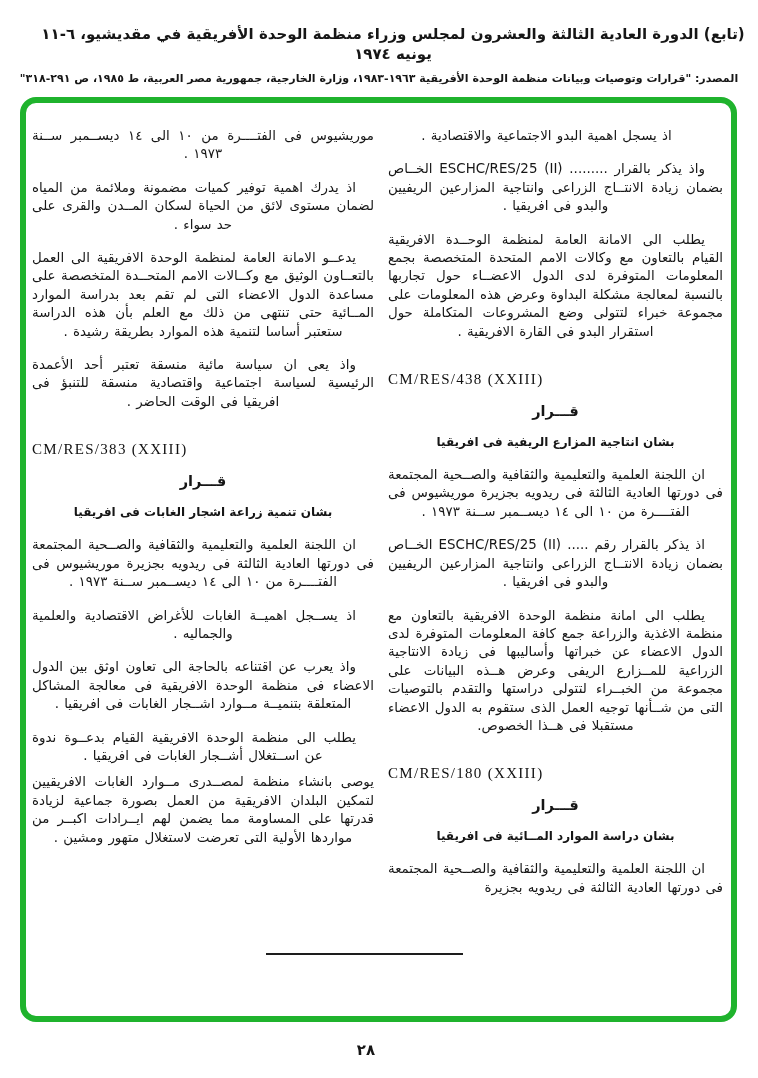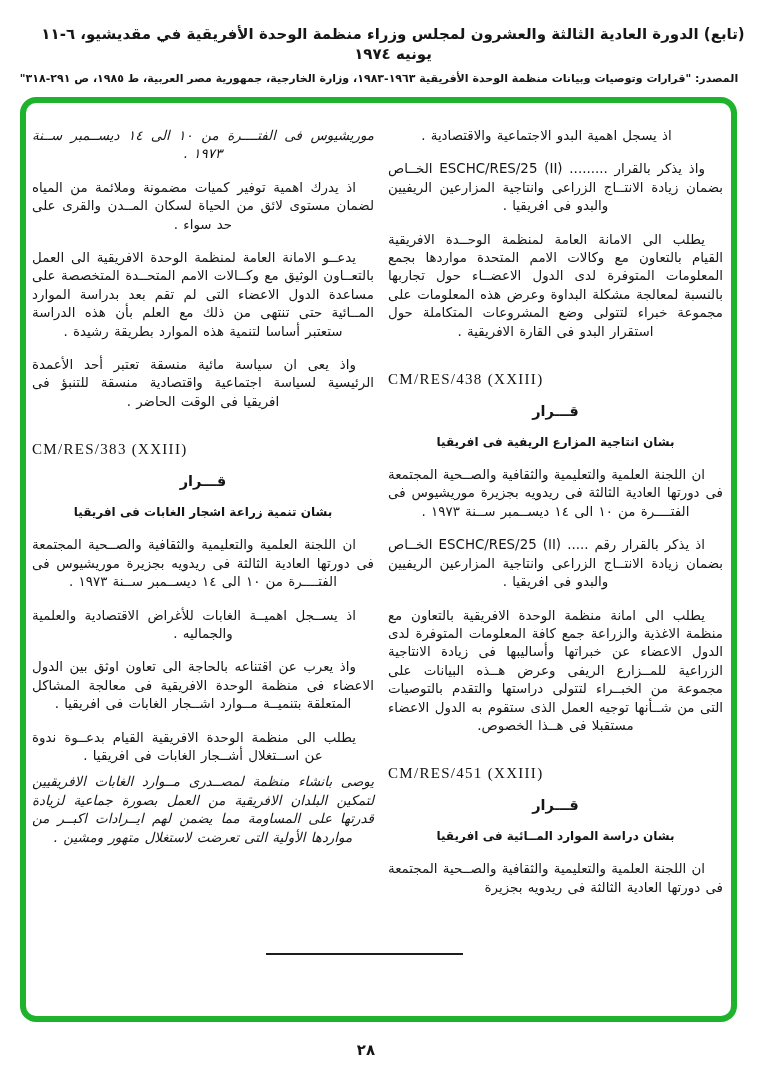--- a/index.html
+++ b/index.html
@@ -20,21 +20,21 @@
   .columns{display:flex;direction:rtl;gap:14px;align-items:flex-start;}
   .col{box-sizing:border-box;}
   .col-right{width:338px;}
   .col-left{width:345px;}
   
   .para{
     direction:rtl;font-size:13.4px;line-height:18.4px;
     text-align:justify;text-align-last:center;text-indent:18px;
     margin:0 0 15px 0;word-spacing:1px;
   }
-  .para.noindent{text-indent:0;font-style:italic;}
+  .para.noindent{text-indent:0;}
   .para.cont{text-align-last:right;}
   .para.tight{margin-top:-7px;}
   .res{
     direction:ltr;text-align:left;font-family:"Liberation Serif",serif;
     font-size:15px;letter-spacing:1.3px;margin:30px 0 15px 0;color:#101010;
   }
   .h-qarar{direction:rtl;text-align:center;font-weight:bold;font-size:14.5px;margin:0 0 16px 0;}
   .h-title{direction:rtl;text-align:center;font-weight:bold;font-size:12px;margin:0 0 17px 0;}
   
   .separator{position:absolute;top:953px;left:266px;width:197px;border-top:2px solid #1d1d1d;}
@@ -51,28 +51,28 @@
   <div class="doc-header">
     <div class="doc-title">(تابع) الدورة العادية الثالثة والعشرون لمجلس وزراء منظمة الوحدة الأفريقية في مقديشيو، ٦-١١ يونيه ١٩٧٤</div>
     <div class="doc-source">المصدر: "قرارات وتوصيات وبيانات منظمة الوحدة الأفريقية ١٩٦٣-١٩٨٣، وزارة الخارجية، جمهورية مصر العربية، ط ١٩٨٥، ص ٢٩١-٣١٨"</div>
   </div>
 
   <div class="green-box" style="border-color: rgb(31, 179, 45);">
     <div class="columns">
       <div class="col col-right">
           <p class="para">اذ يسجل اهمية البدو الاجتماعية والاقتصادية .</p>
           <p class="para">واذ يذكر بالقرار ......... <span dir="ltr">ESCHC/RES/25 (II)</span> الخــاص بضمان زيادة الانتــاج الزراعى وانتاجية المزارعين الريفيين والبدو فى افريقيا .</p>
-          <p class="para">يطلب الى الامانة العامة لمنظمة الوحــدة الافريقية القيام بالتعاون مع وكالات الامم المتحدة مواردها بجمع المعلومات المتوفرة لدى الدول الاعضــاء حول تجاربها بالنسبة لمعالجة مشكلة البداوة وعرض هذه المعلومات على مجموعة خبراء لتتولى وضع المشروعات المتكاملة حول استقرار البدو فى القارة الافريقية .</p>
+          <p class="para">يطلب الى الامانة العامة لمنظمة الوحــدة الافريقية القيام بالتعاون مع وكالات الامم المتحدة المتخصصة بجمع المعلومات المتوفرة لدى الدول الاعضــاء حول تجاربها بالنسبة لمعالجة مشكلة البداوة وعرض هذه المعلومات على مجموعة خبراء لتتولى وضع المشروعات المتكاملة حول استقرار البدو فى القارة الافريقية .</p>
           <div class="res">CM/RES/438 (XXIII)</div>
           <div class="h-qarar">قـــرار</div>
           <div class="h-title">بشان انتاجية المزارع الريفية فى افريقيا</div>
           <p class="para">ان اللجنة العلمية والتعليمية والثقافية والصــحية المجتمعة فى دورتها العادية الثالثة فى ريدويه بجزيرة موريشيوس فى الفتــــرة من ١٠ الى ١٤ ديســمبر ســنة ١٩٧٣ .</p>
           <p class="para">اذ يذكر بالقرار رقم ..... <span dir="ltr">ESCHC/RES/25 (II)</span> الخــاص بضمان زيادة الانتــاج الزراعى وانتاجية المزارعين الريفيين والبدو فى افريقيا .</p>
           <p class="para">يطلب الى امانة منظمة الوحدة الافريقية بالتعاون مع منظمة الاغذية والزراعة جمع كافة المعلومات المتوفرة لدى الدول الاعضاء عن خبراتها وأساليبها فى زيادة الانتاجية الزراعية للمــزارع الريفى وعرض هــذه البيانات على مجموعة من الخبــراء لتتولى دراستها والتقدم بالتوصيات التى من شــأنها توجيه العمل الذى ستقوم به الدول الاعضاء مستقبلا فى هــذا الخصوص.</p>
-          <div class="res">CM/RES/451 (XXIII)</div>
+          <div class="res">CM/RES/180 (XXIII)</div>
           <div class="h-qarar">قـــرار</div>
           <div class="h-title">بشان دراسة الموارد المــائية فى افريقيا</div>
           <p class="para cont">ان اللجنة العلمية والتعليمية والثقافية والصــحية المجتمعة فى دورتها العادية الثالثة فى ريدويه بجزيرة</p>
         </div>
       <div class="col col-left">
           <p class="para noindent">موريشيوس فى الفتــــرة من ١٠ الى ١٤ ديســمبر ســنة ١٩٧٣ .</p>
           <p class="para">اذ يدرك اهمية توفير كميات مضمونة وملائمة من المياه لضمان مستوى لائق من الحياة لسكان المــدن والقرى على حد سواء .</p>
           <p class="para">يدعــو الامانة العامة لمنظمة الوحدة الافريقية الى العمل بالتعــاون الوثيق مع وكــالات الامم المتحــدة المتخصصة على مساعدة الدول الاعضاء التى لم تقم بعد بدراسة الموارد المــائية حتى تنتهى من ذلك مع العلم بأن هذه الدراسة ستعتبر أساسا لتنمية هذه الموارد بطريقة رشيدة .</p>
           <p class="para">واذ يعى ان سياسة مائية منسقة تعتبر أحد الأعمدة الرئيسية لسياسة اجتماعية واقتصادية منسقة للتنبؤ فى افريقيا فى الوقت الحاضر .</p>
           <div class="res">CM/RES/383 (XXIII)</div>

